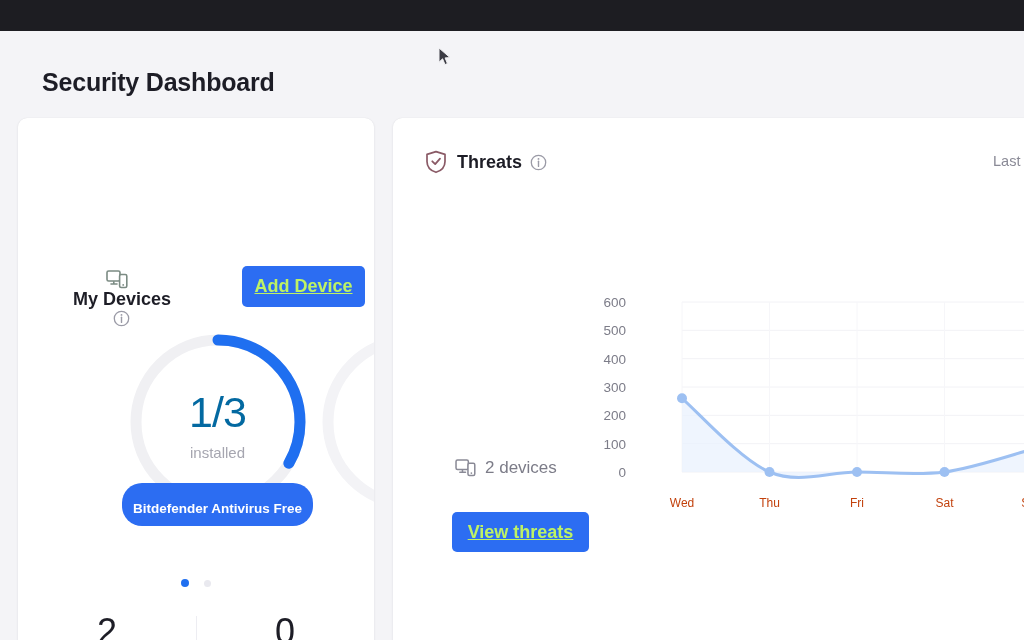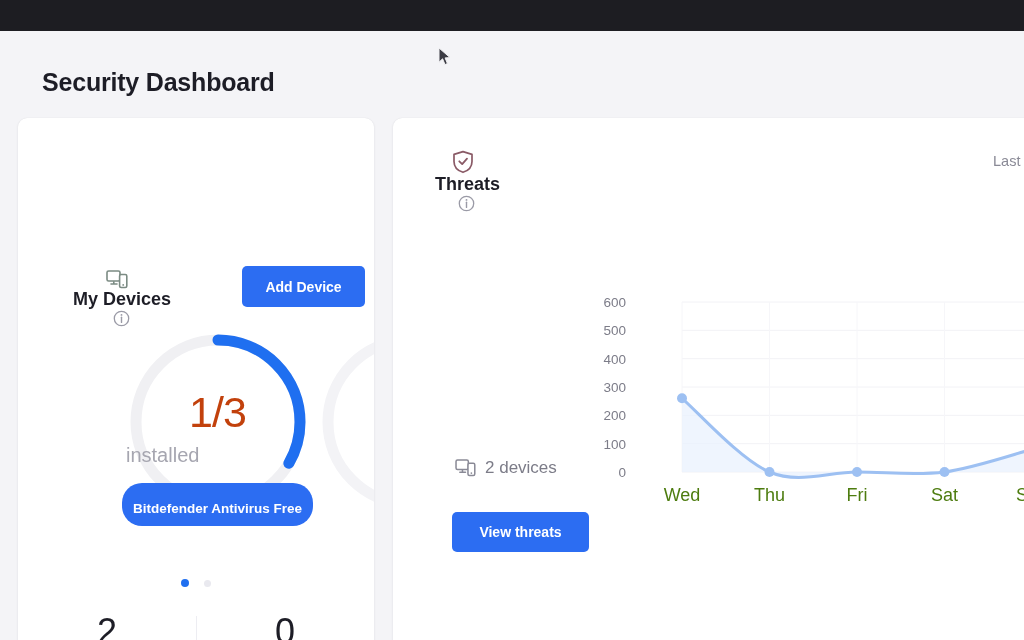--- a/index.html
+++ b/index.html
@@ -46,42 +46,42 @@
     position: absolute; display: flex; align-items: center;
   }
   .card-head .ttl {
     font-size: 18px; font-weight: 700; color: #1d1d26;
     margin-left: 10px; white-space: nowrap;
   }
   .info-ico { margin-left: 8px; display: block; }
 
   .btn {
     border: none; border-radius: 5px;
-    background: #2c6df2; color: #ffffff;
+    background: #2c6df2; color: #bef264;
     font-family: "Liberation Sans", sans-serif;
-    font-size: 14px; font-weight: 700;
-    cursor: pointer; white-space: nowrap;
+    font-size: 18px; font-weight: 700;
+    cursor: pointer; white-space: nowrap; text-decoration: underline;
   }
   .btn-add {
     position: absolute; left: 224px; top: 148px;
     width: 123px; height: 41px;
   }
 
   
   .gauge-wrap { position: absolute; left: 0; top: 200px; width: 356px; height: 230px; }
   .gauge { position: absolute; left: 108px; top: 12px; }
   .gauge-ghost { position: absolute; left: 300px; top: 12px; opacity: 1; }
   .gauge-num {
     position: absolute; left: 108px; top: 70px; width: 183px;
     text-align: center; font-size: 43px; font-weight: 400;
-    color: #c2410c; letter-spacing: -1px;
+    color: #0369a1; letter-spacing: -1px;
   }
   .gauge-sub {
     position: absolute; left: 108px; top: 126px; width: 183px;
-    text-align: left; font-size: 20px; color: #a6a6b0;
+    text-align: center; font-size: 15px; color: #a6a6b0;
   }
   .pill {
     position: absolute; left: 104px; top: 165px;
     width: 191px; padding: 17px 4px 9px;
     background: #2c6df2; color: #fff; border-radius: 20px;
     text-align: center; font-size: 13.5px; font-weight: 700; line-height: 17px;
   }
 
   
   .dots { position: absolute; left: 0; top: 455px; width: 356px; text-align: center; }
@@ -91,21 +91,21 @@
   
   .stats { position: absolute; left: 0; top: 492px; width: 356px; display: flex; }
   .stat { flex: 1; text-align: center; position: relative; }
   .stat + .stat::before {
     content: ""; position: absolute; left: 0; top: 6px;
     width: 1px; height: 80px; background: #ededf2;
   }
   .stat .val { font-size: 36px; font-weight: 400; color: #1d1d26; line-height: 44px; }
 
   
-  .thr-head { left: 425px; top: 150px; flex-direction: column; }
+  .thr-head { left: 425px; top: 150px; }
   .thr-range {
     position: absolute; left: 993px; top: 153px;
     font-size: 14.5px; color: #8a8a96; white-space: nowrap;
   }
   .big-num {
     position: absolute; left: 452px; top: 283px;
     font-size: 70px; font-weight: 300; color: #1d1d26;
     letter-spacing: -2px; line-height: 78px;
   }
   .big-cap {
@@ -123,22 +123,22 @@
   }
 
   
   .chart { position: absolute; left: 636px; top: 290px; width: 396px; height: 225px; }
   .ylab {
     position: absolute; right: 100%; margin-right: 10px;
     transform: translateY(-50%);
     font-size: 13.5px; color: #7c7c88; white-space: nowrap;
   }
   .xlab {
-    position: absolute; top: 195px; transform: translateX(-50%);
-    font-size: 18px; color: #4d7c0f; white-space: nowrap;
+    position: absolute; top: 206px; transform: translateX(-50%);
+    font-size: 12px; color: #c2410c; white-space: nowrap;
   }
   svg { display: block; }
 </style>
 </head>
 <body>
 
 <div id="root">
 
   <div class="topbar"></div>
 

